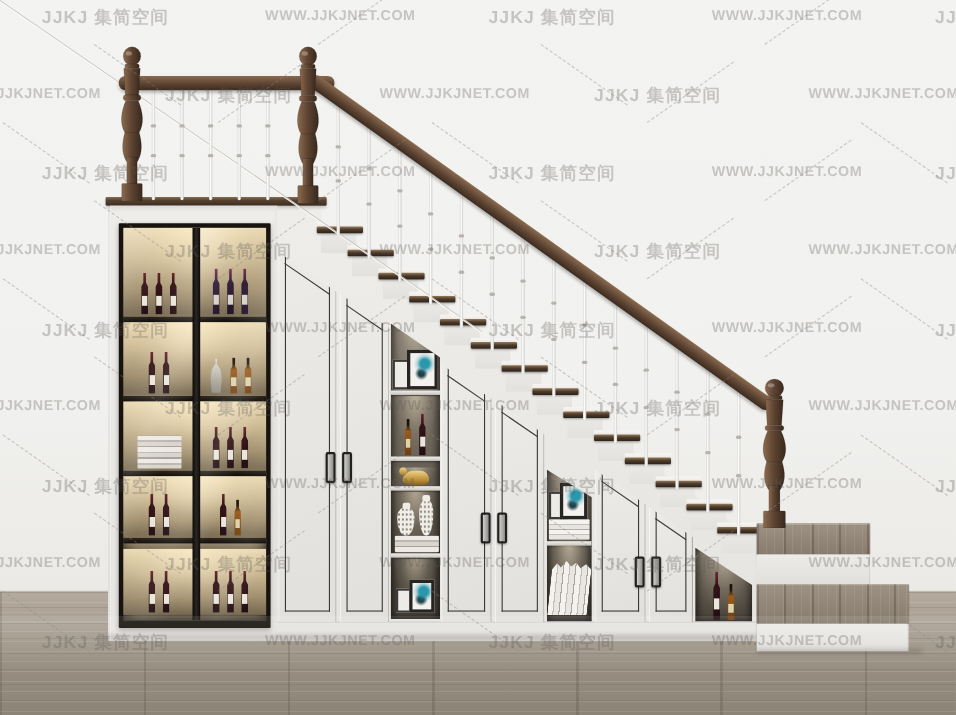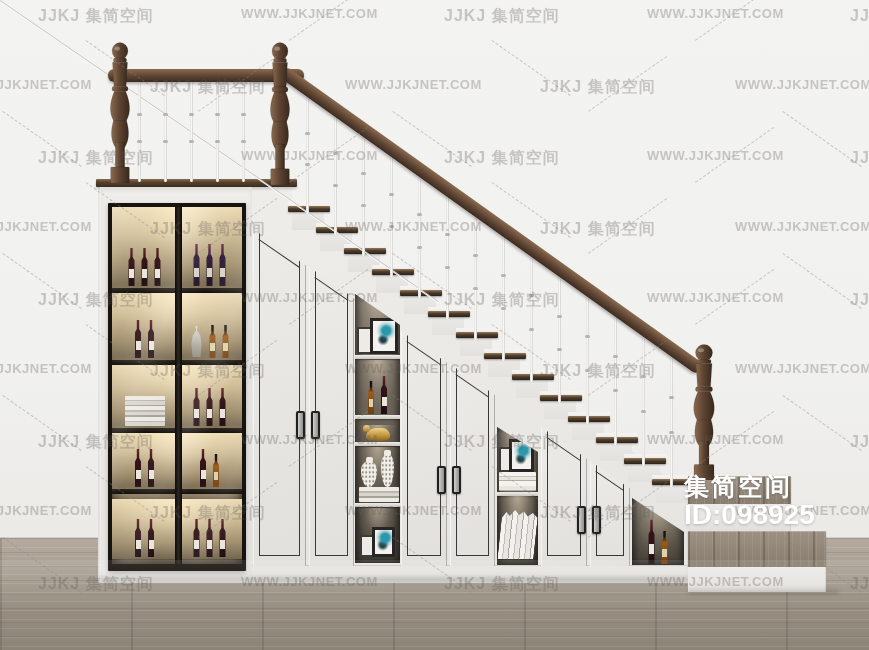--- a/index.html
+++ b/index.html
@@ -533,18 +533,14 @@
       <div class="wm-dash" style="left: 588px; top: 537px; transform: rotate(-35deg);"></div>
       <div class="wm url" style="left: 735px; top: 503px;">WWW.JJKJNET.COM</div>
       <div class="wm-dash" style="left: 783px; top: 537px; transform: rotate(35deg);"></div>
       <div class="wm logo" style="left: 38px; top: 574px;">JJKJ 集简空间</div>
       <div class="wm url" style="left: 241px; top: 574px;">WWW.JJKJNET.COM</div>
       <div class="wm logo" style="left: 444px; top: 574px;">JJKJ 集简空间</div>
       <div class="wm url" style="left: 647px; top: 574px;">WWW.JJKJNET.COM</div>
       <div class="wm logo" style="left: 850px; top: 574px;">JJKJ 集简空间</div>
     </div>
 
-  <div class="abs" id="badge">
-    <div class="brand">集简空间</div>
-    <div class="id">ID:098925</div>
-  </div>
 <div class="abs"></div>
   </div>
 
 </body></html>

